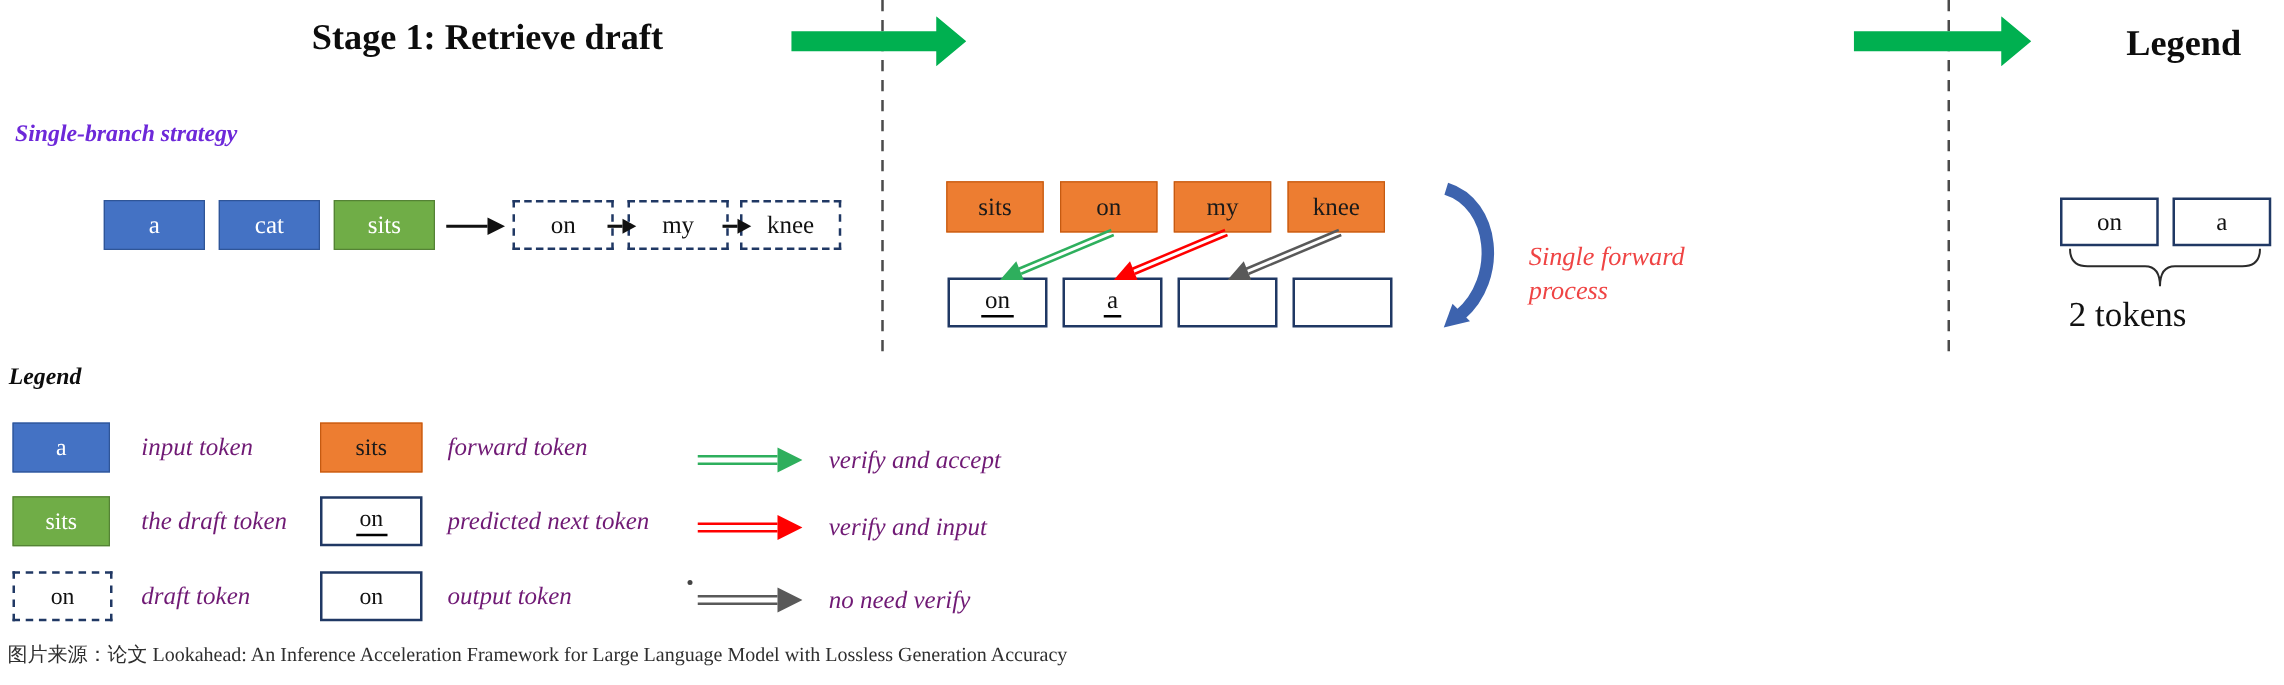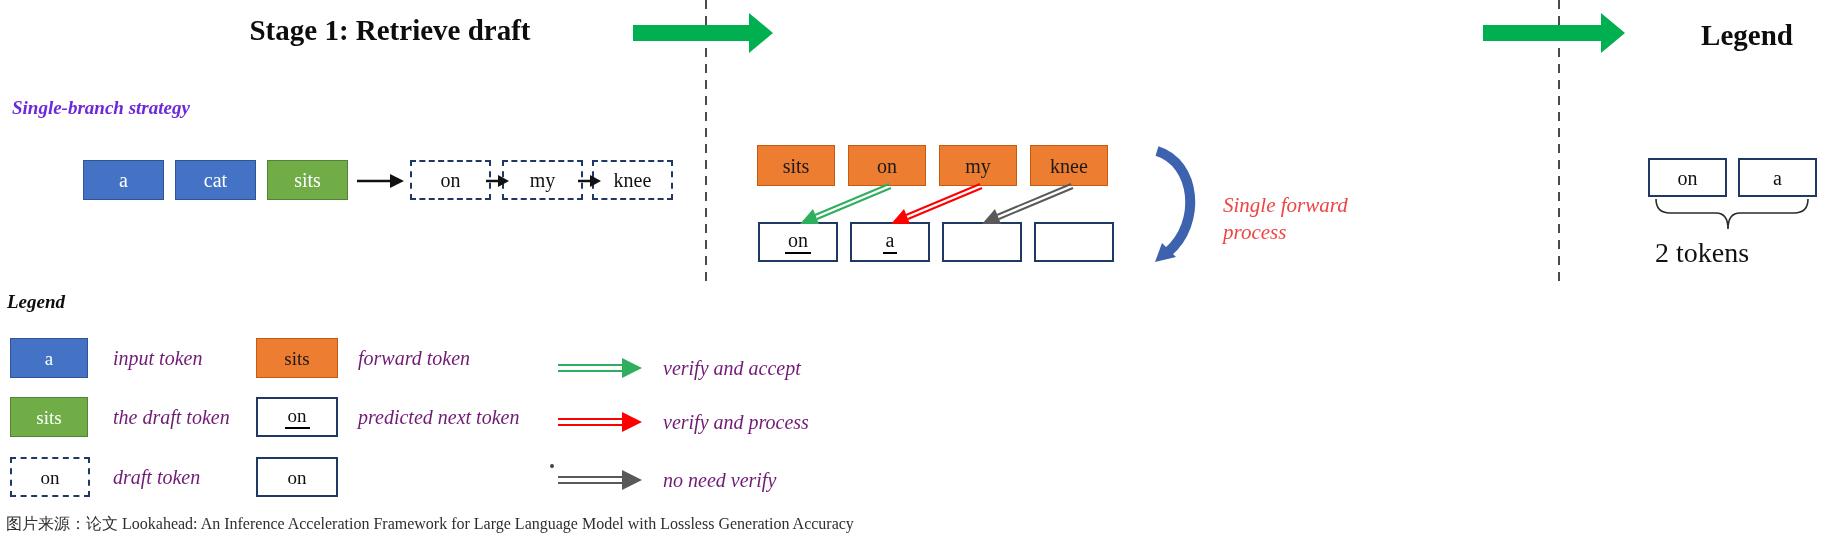--- a/index.html
+++ b/index.html
@@ -138,34 +138,35 @@
   <div class="tok dashed" style="left:10px;top:457px;width:80px;font-size:19px;">on</div>
   <div class="lbl" style="left:113px;top:457px;">draft token</div>
 
   <div class="tok orange" style="left:256px;top:338px;width:82px;font-size:19px;">sits</div>
   <div class="lbl" style="left:358px;top:338px;">forward token</div>
   <div class="tok outline" style="left:256px;top:397px;width:82px;font-size:19px;">
       <span class="u">on</span>
     </div>
   <div class="lbl" style="left:358px;top:397px;">predicted next token</div>
   <div class="tok outline" style="left:256px;top:457px;width:82px;font-size:19px;">on</div>
+  <div class="lbl" style="left:358px;top:457px;">output token</div>
 
   <svg class="abs ptr" style="left:558px;top:356px;" width="84" height="24">
     <line x1="0" y1="9" x2="64" y2="9" stroke-width="2" stroke="#2EAF5D"></line>
     <line x1="0" y1="15" x2="64" y2="15" stroke-width="2" stroke="#2EAF5D"></line>
     <polygon points="64,2 84,12 64,22" fill="#2EAF5D"></polygon>
   </svg>
   <div class="lbl" style="left:663px;top:348px;text-align:center;">verify and accept</div>
 
   <svg class="abs ptr" style="left:558px;top:410px;" width="84" height="24">
     <line x1="0" y1="9" x2="64" y2="9" stroke-width="2" stroke="#FF0000"></line>
     <line x1="0" y1="15" x2="64" y2="15" stroke-width="2" stroke="#FF0000"></line>
     <polygon points="64,2 84,12 64,22" fill="#FF0000"></polygon>
   </svg>
-  <div class="lbl" style="left:663px;top:402px;">verify and process</div>
+  <div class="lbl" style="left:663px;top:402px;">verify and input</div>
 
   <div class="dot" style="left:550px;top:464px;"></div>
   <svg class="abs ptr" style="left:558px;top:468px;" width="84" height="24">
     <line x1="0" y1="9" x2="64" y2="9" stroke-width="2" stroke="#595959"></line>
     <line x1="0" y1="15" x2="64" y2="15" stroke-width="2" stroke="#595959"></line>
     <polygon points="64,2 84,12 64,22" fill="#595959"></polygon>
   </svg>
   <div class="lbl" style="left:663px;top:460px;">no need verify</div>
 
   <div class="caption" style="left:6px;top:514px;">图片来源：论文 Lookahead: An Inference Acceleration Framework for Large Language Model with Lossless Generation Accuracy</div>

